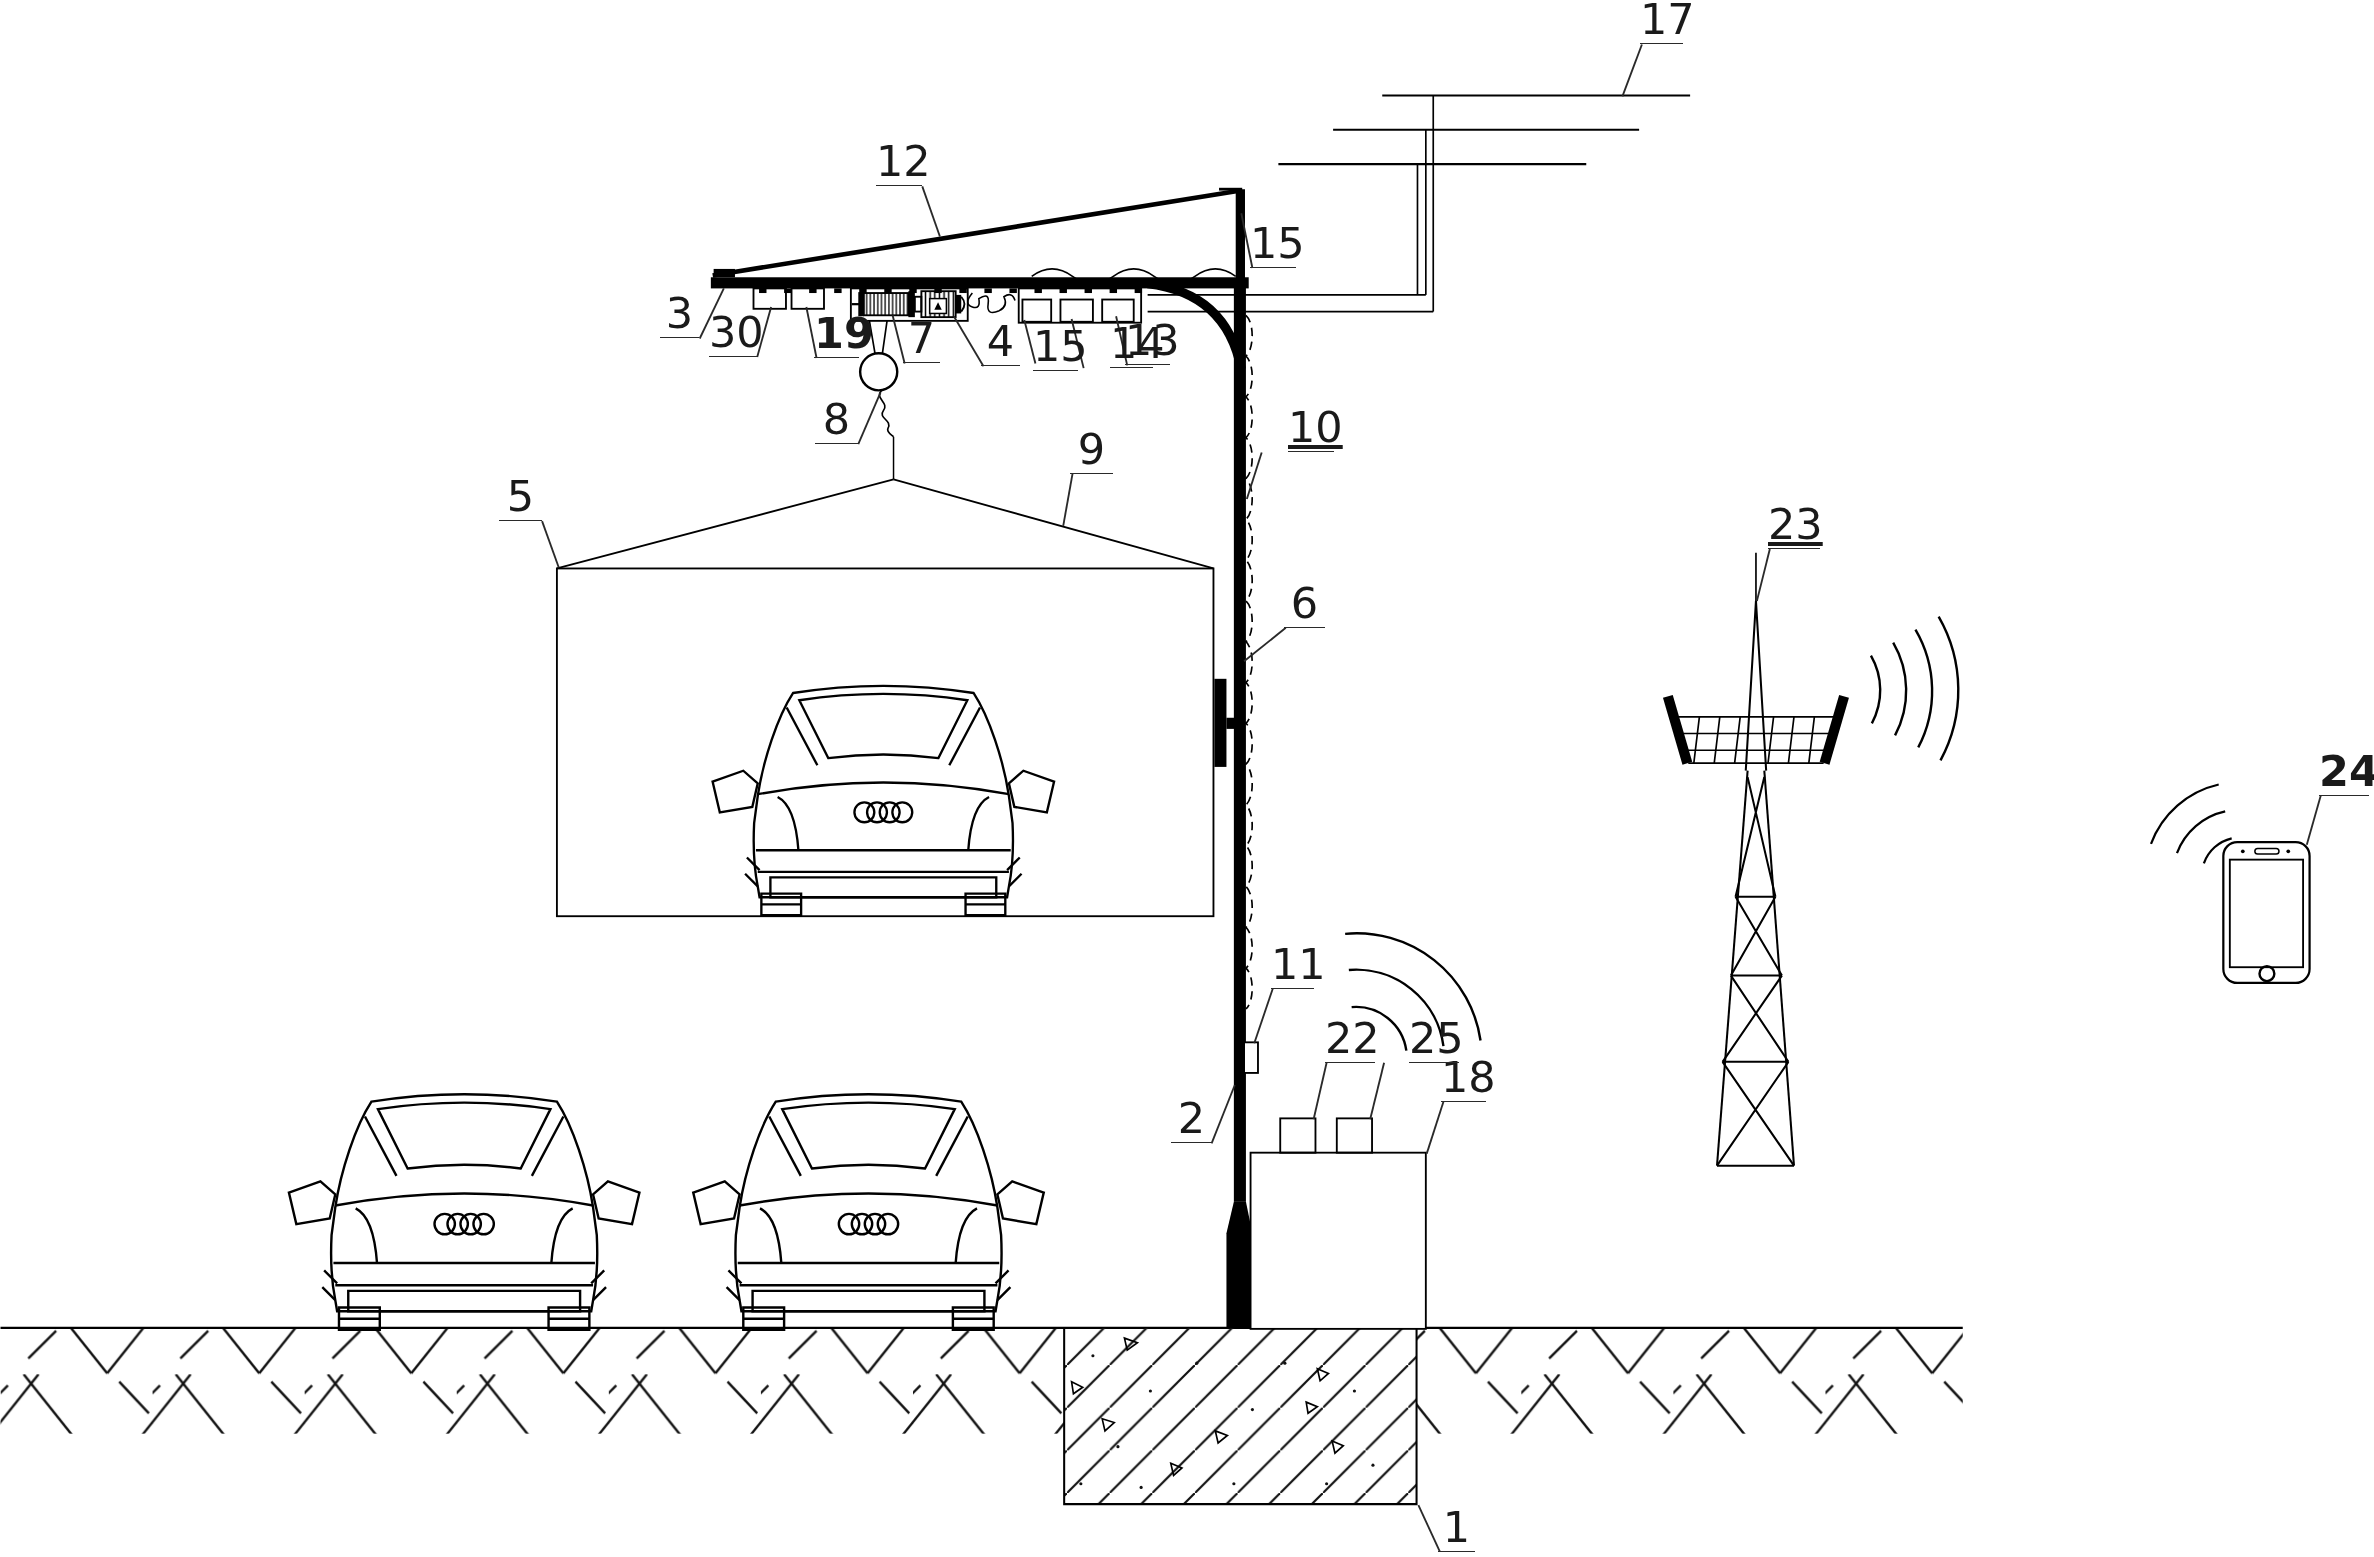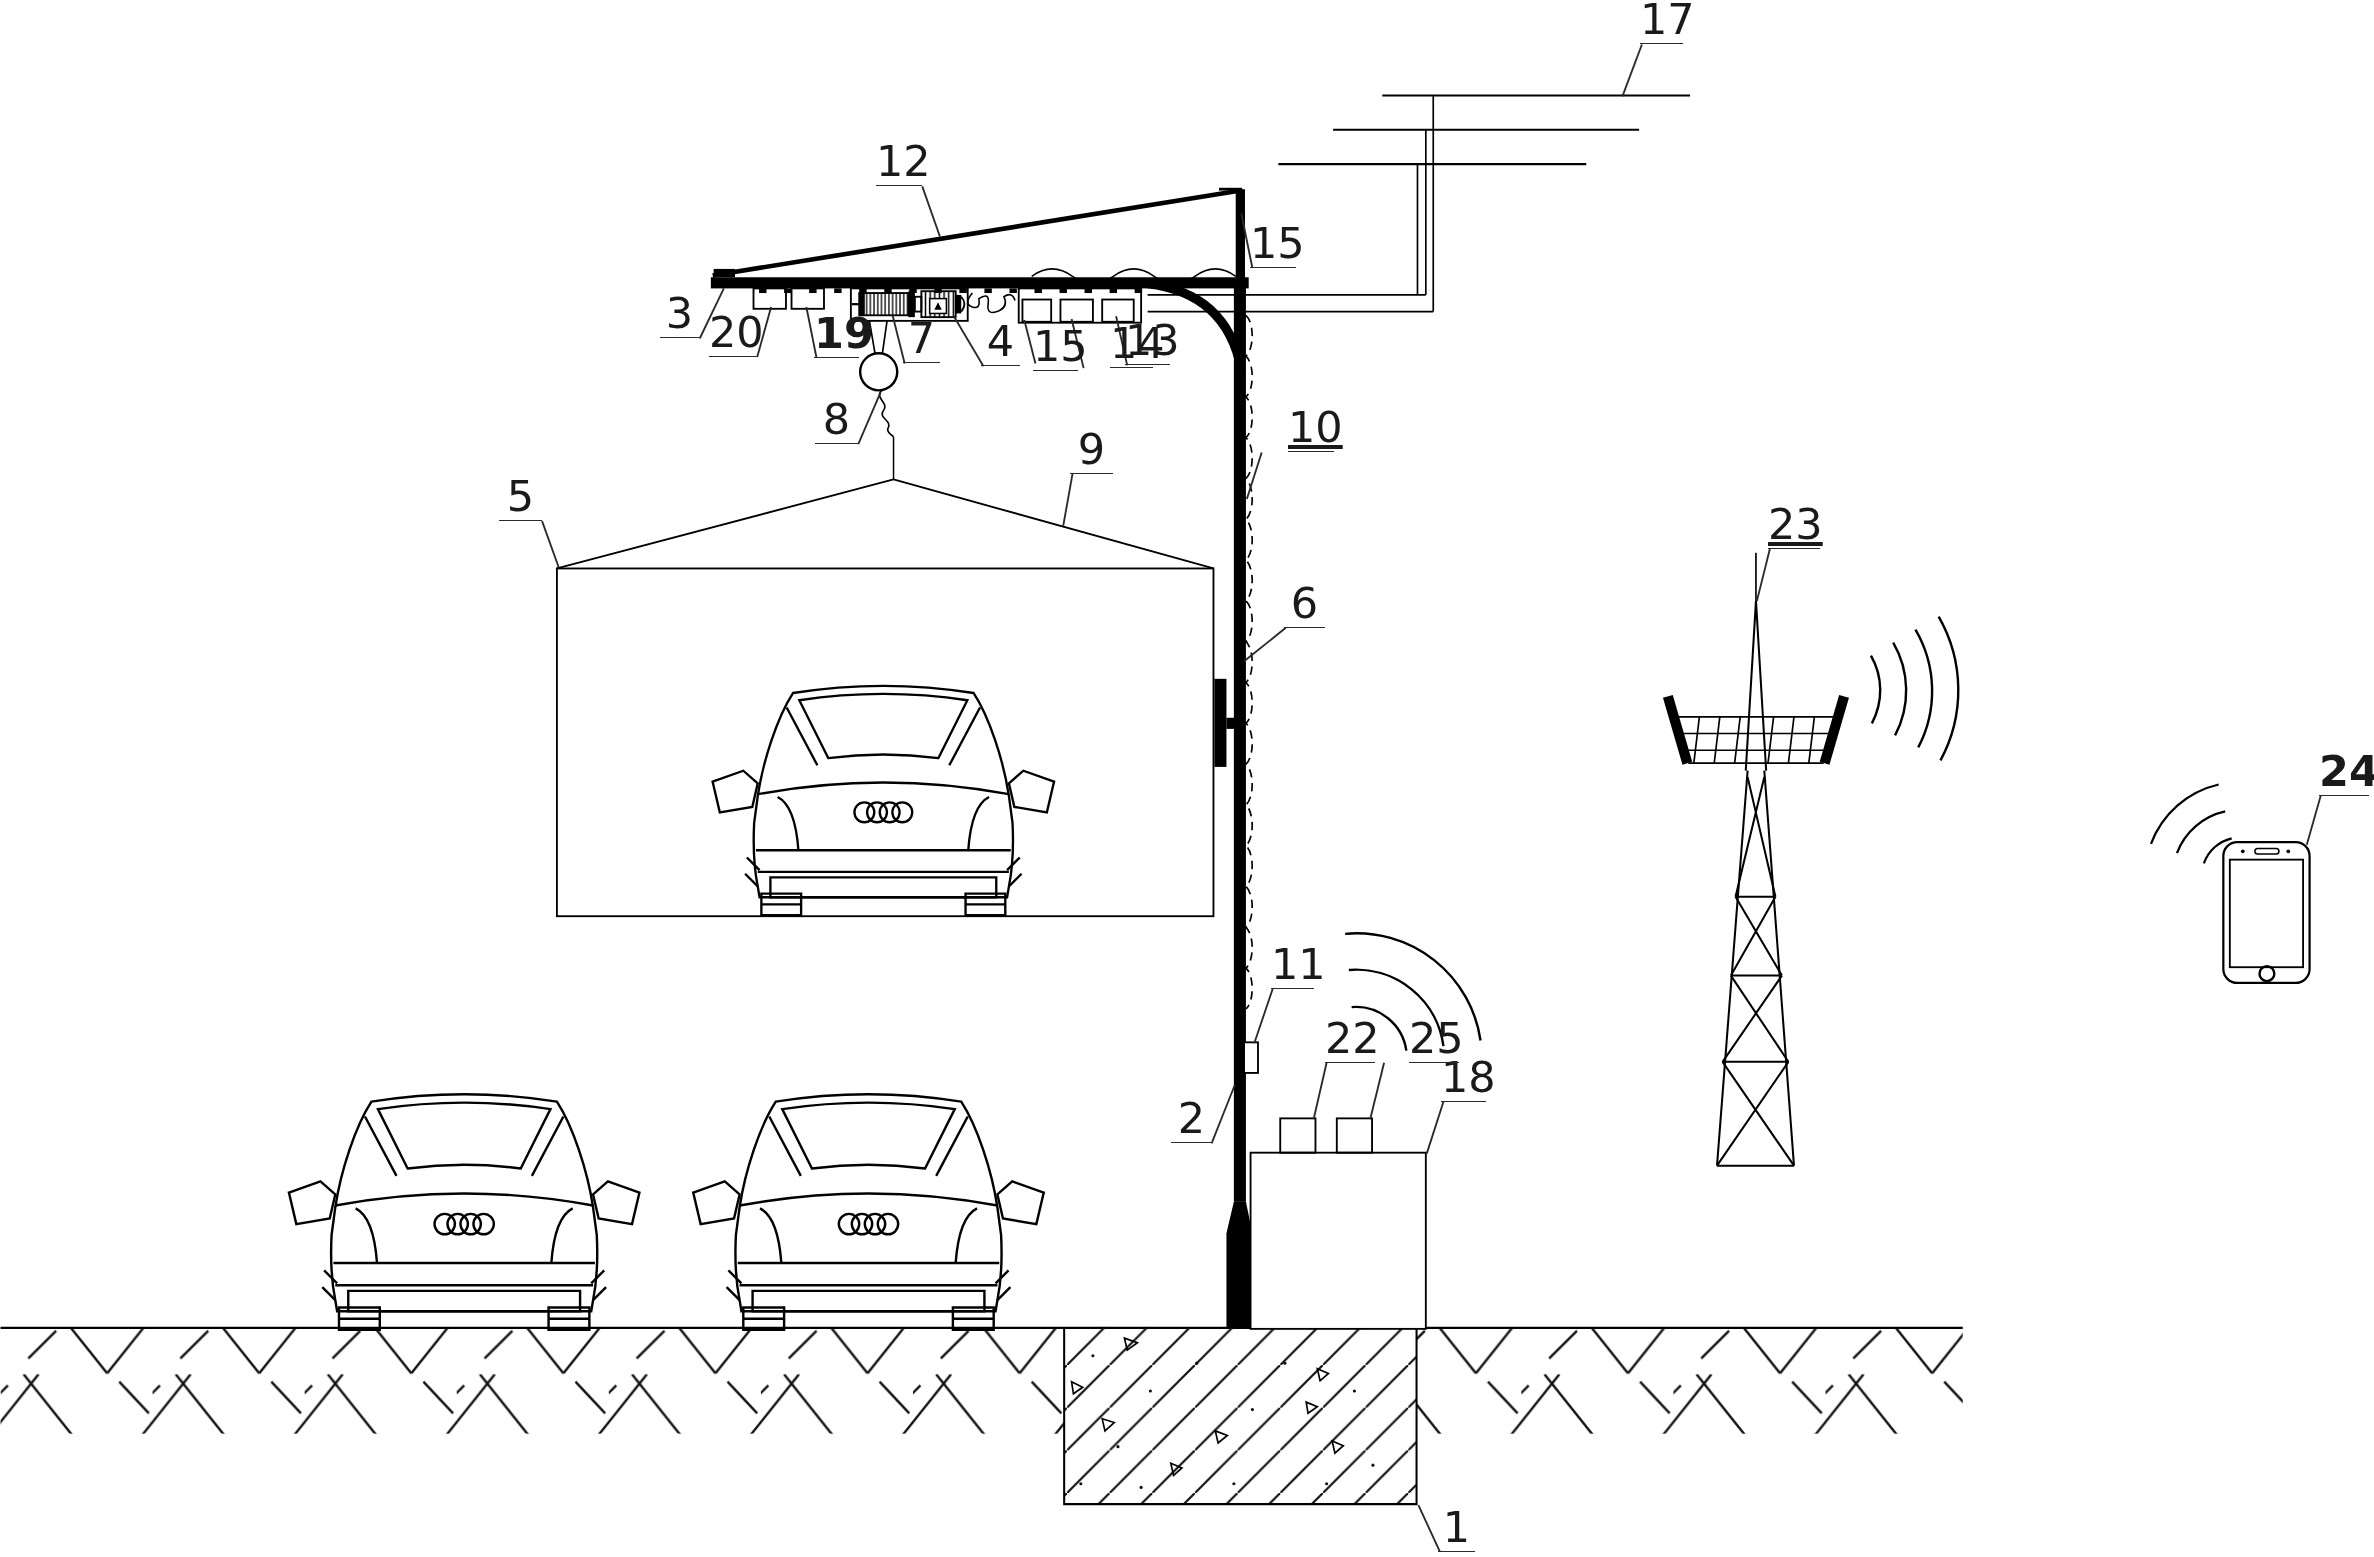--- a/index.html
+++ b/index.html
@@ -296,21 +296,21 @@
       <div class="part-label" style="left: 1288px; top: 404px; width: 46px; text-decoration: underline;">10</div>
       <div class="part-label" style="left: 1271px; top: 941px; width: 43px;">11</div>
       <div class="part-label" style="left: 876px; top: 138px; width: 46px;">12</div>
       <div class="part-label" style="left: 1125px; top: 317px; width: 45px;">13</div>
       <div class="part-label" style="left: 1082px; top: 320px; width: 43px; margin-left: 28px;">14</div>
       <div class="part-label" style="left: 1033px; top: 315px; width: 45px; margin-top: 8px;">15</div>
       <div class="part-label" style="left: 1250px; top: 220px; width: 46px;">15</div>
       <div class="part-label" style="left: 1640px; top: -3.7px; width: 43px;">17</div>
       <div class="part-label" style="left: 1441px; top: 1054px; width: 45px;">18</div>
       <div class="part-label" style="left: 814px; top: 310px; width: 45px; font-weight: bold;">19</div>
-      <div class="part-label" style="left: 709px; top: 309px; width: 48px;">20</div>
+      <div class="part-label" style="left: 709px; top: 309px; width: 48px;">30</div>
       <div class="part-label" style="left: 1325px; top: 1015px; width: 50px; text-align: right;">22</div>
       <div class="part-label" style="left: 1768px; top: 501px; width: 52px; text-decoration: underline;">23</div>
       <div class="part-label" style="left: 2319px; top: 748px; width: 50px; font-weight: bold;">24</div>
       <div class="part-label" style="left: 1409px; top: 1015px; width: 50px;">25</div>
     </div>
 
 </div>
 
 
 </body></html>

